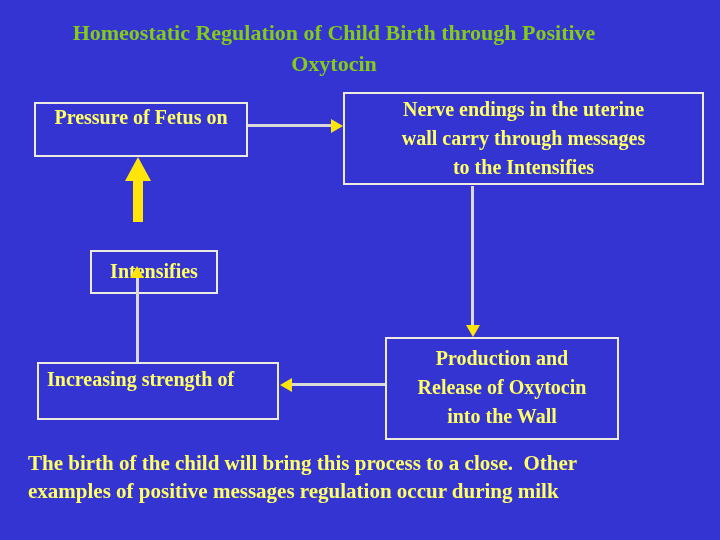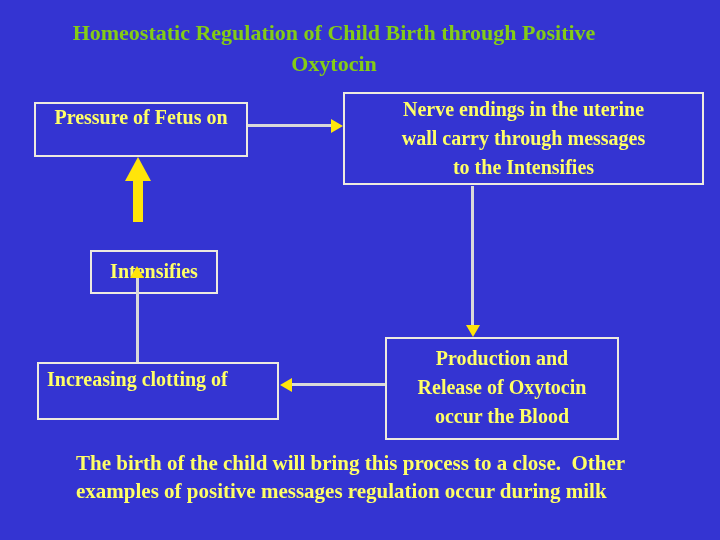--- a/index.html
+++ b/index.html
@@ -57,21 +57,21 @@
   
   #ln-i2p { left: 133px; top: 181px; width: 10px; height: 41px; background: #ffe50a; }
   #hd-i2p { left: 125px; top: 157px;
             border-left: 13px solid transparent; border-right: 13px solid transparent;
             border-bottom: 24px solid #ffe50a; }
 
   .footer {
     position: absolute; left: 28px; top: 449px; width: 670px;
     color: #ffff66; font-size: 21px; font-weight: bold; line-height: 28px;
   }
-  .footer > div { white-space: pre; margin-left: 48px; }
+  .footer > div { white-space: pre; }
 </style>
 </head>
 <body>
 
 <div class="slide">
 
   <div class="title">
     <div>Homeostatic Regulation of Child Birth through Positive</div>
     <div>Oxytocin</div>
   </div>
@@ -84,27 +84,27 @@
     <div>Nerve endings in the uterine</div>
     <div>wall carry through messages</div>
     <div>to the Intensifies</div>
   </div>
 
   <div class="fbox" id="box-intensifies">
     <div>Intensifies</div>
   </div>
 
   <div class="fbox" id="box-contract">
-    <div>Increasing clotting of</div>
+    <div>Increasing strength of</div>
   </div>
 
   <div class="fbox" id="box-oxytocin">
     <div>Production and</div>
     <div>Release of Oxytocin</div>
-    <div>occur the Blood</div>
+    <div>into the Wall</div>
   </div>
 
   <div class="conn" id="ln-p2n"></div>
   <div class="head" id="hd-p2n"></div>
 
   <div class="conn" id="ln-n2o"></div>
   <div class="head" id="hd-n2o"></div>
 
   <div class="conn" id="ln-o2c"></div>
   <div class="head" id="hd-o2c"></div>

